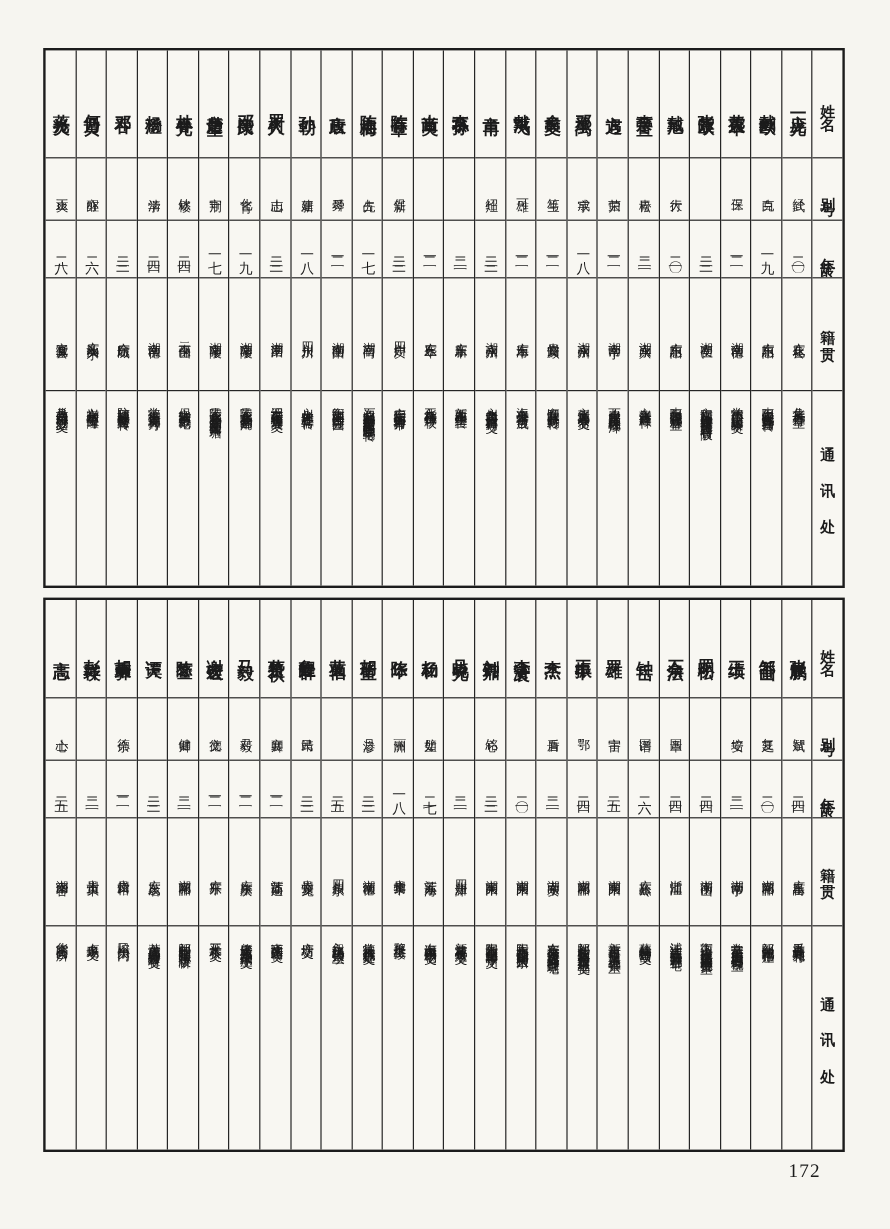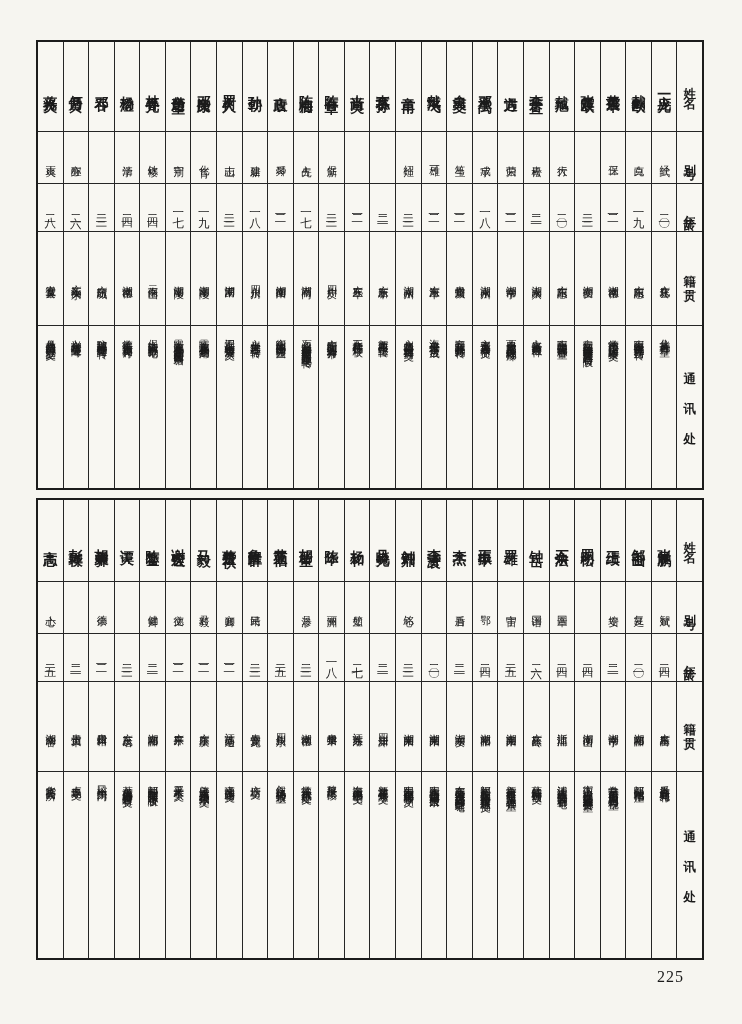--- a/index.html
+++ b/index.html
@@ -1032,14 +1032,14 @@
         </div>
     <div class="c r-origin">
           <span>湖南华容</span>
         </div>
     <div class="c r-addr">
           <span>华容高氏公所</span>
         </div>
   </div>
 </div>
 
-  <div class="page-number">225</div>
+  <div class="page-number">172</div>
 </div>
 
 </body></html>

